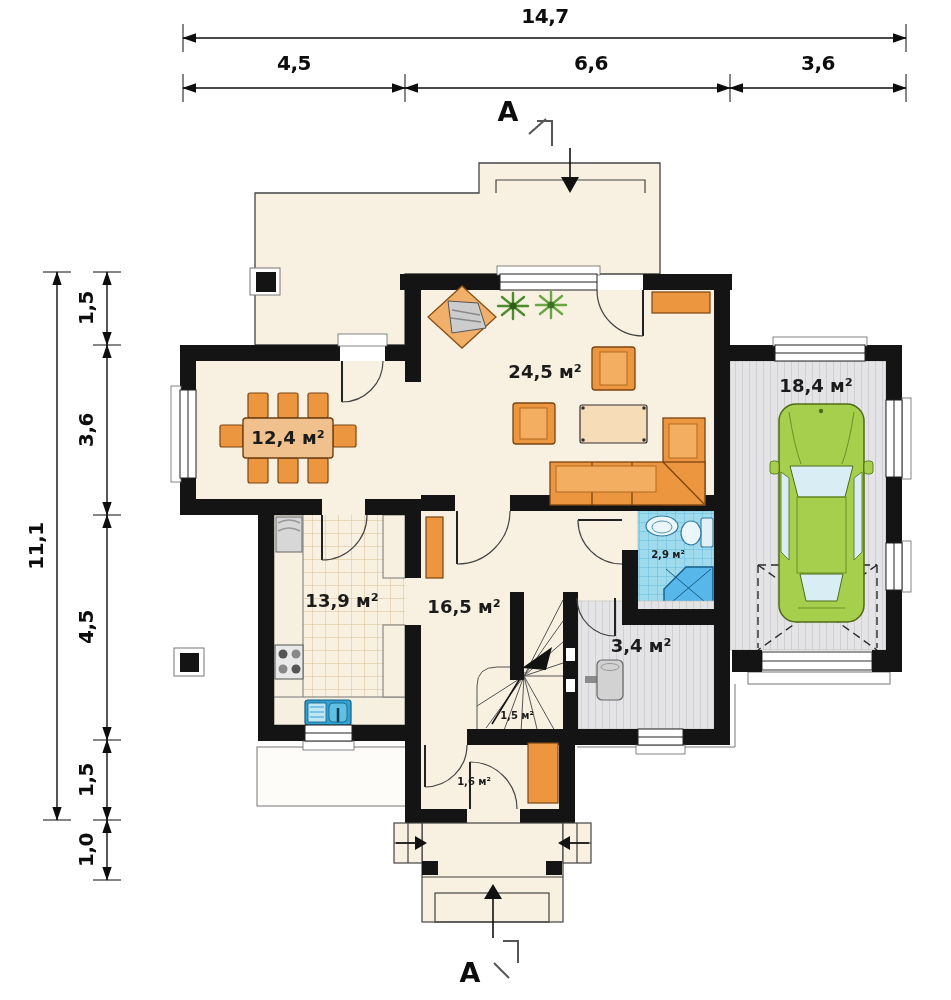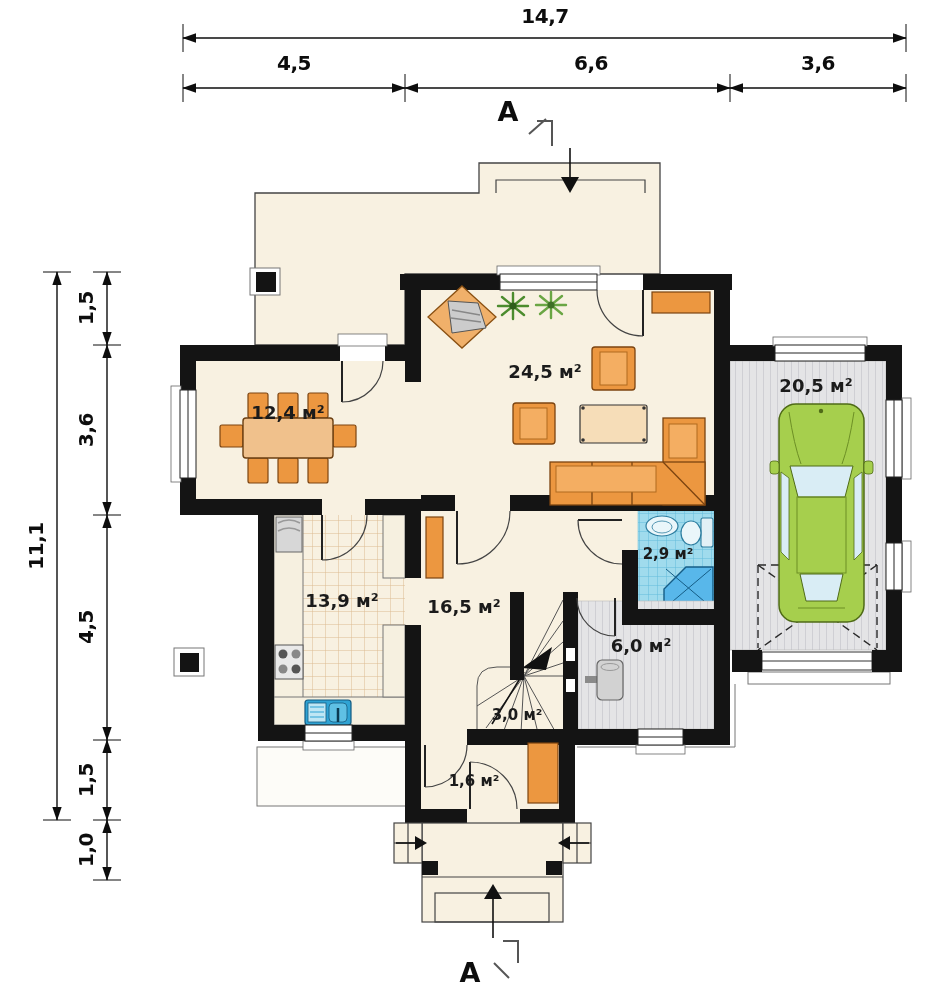--- a/index.html
+++ b/index.html
@@ -4,21 +4,21 @@
 <style>
   html,body{margin:0;padding:0;background:#fff;}
   #stage{position:relative;width:951px;height:1000px;background:#ffffff;overflow:hidden;
          font-family:"DejaVu Sans","Liberation Sans",sans-serif;}
   svg{position:absolute;left:0;top:0;}
   .dim{position:absolute;font-weight:bold;font-size:20px;color:#0d0d0d;
        transform:translate(-50%,-50%);letter-spacing:-0.5px;white-space:nowrap;}
   .dim.rot{transform:translate(-50%,-50%) rotate(-90deg);}
   .room{position:absolute;font-weight:bold;font-size:18px;color:#1b1b1b;
         transform:translate(-50%,-50%);white-space:nowrap;}
-  .room.sm{font-size:15px;}
+  .room.sm{font-size:10px;}
   .secA{position:absolute;font-weight:bold;font-size:27px;color:#0d0d0d;
         transform:translate(-50%,-50%);}
 </style>
 </head>
 <body>
 
 <div id="stage">
 
 <svg width="951" height="1000" viewBox="0 0 951 1000">
   <defs>
@@ -417,22 +417,22 @@
 <div class="dim rot" style="left:86px;top:308px">1,5</div>
 <div class="dim rot" style="left:86px;top:430px">3,6</div>
 <div class="dim rot" style="left:86px;top:627px">4,5</div>
 <div class="dim rot" style="left:86px;top:780px">1,5</div>
 <div class="dim rot" style="left:86px;top:850px">1,0</div>
 
 <div class="secA" style="left:508px;top:111px">A</div>
 <div class="secA" style="left:470px;top:972px">A</div>
 
 <div class="room" style="left:545px;top:371px">24,5 м²</div>
-<div class="room" style="left:288px;top:412px">12,4 м²</div>
-<div class="room" style="left:816px;top:385px">20,5 м²</div>
+<div class="room" style="left:288px;top:437px">12,4 м²</div>
+<div class="room" style="left:816px;top:385px">18,4 м²</div>
 <div class="room" style="left:342px;top:600px">13,9 м²</div>
 <div class="room" style="left:464px;top:606px">16,5 м²</div>
 <div class="room sm" style="left:668px;top:554px">2,9 м²</div>
-<div class="room" style="left:641px;top:645px">6,0 м²</div>
-<div class="room sm" style="left:517px;top:715px">3,0 м²</div>
+<div class="room" style="left:641px;top:645px">3,4 м²</div>
+<div class="room sm" style="left:517px;top:715px">1,5 м²</div>
 <div class="room sm" style="left:474px;top:781px">1,6 м²</div>
 
 </div>
 
 </body></html>

